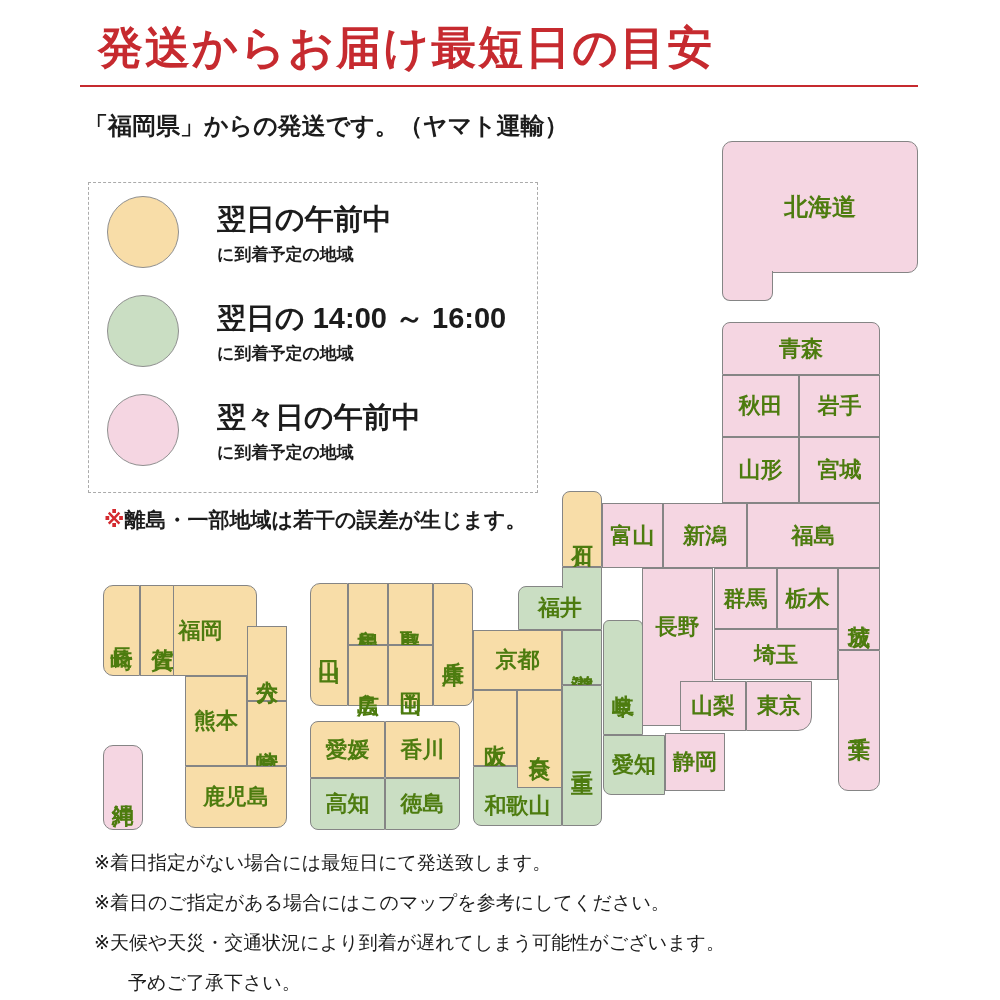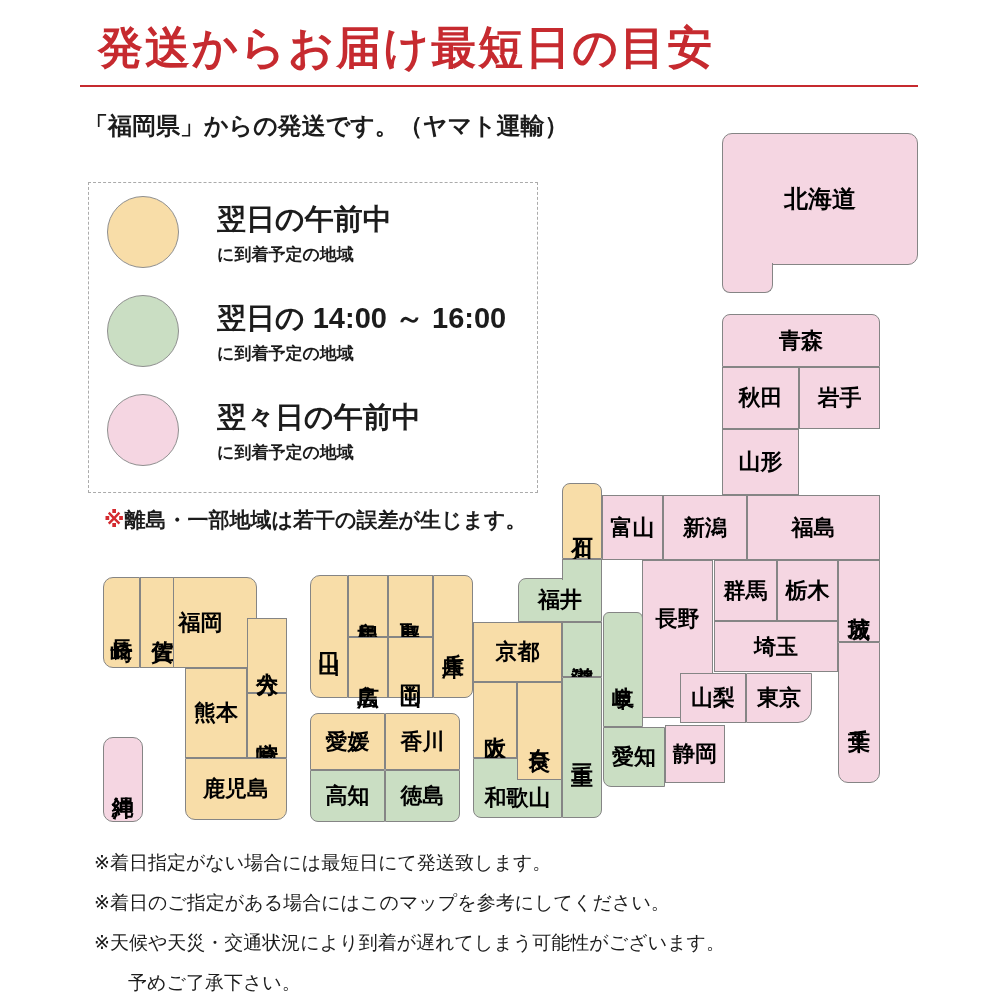--- a/index.html
+++ b/index.html
@@ -27,22 +27,22 @@
   .legend-texts{margin-left:38px;margin-top:4px;}
   .legend-label{font-size:29px;font-weight:600;white-space:nowrap;}
   .legend-sub{font-size:17px;font-weight:600;margin-top:3px;white-space:nowrap;}
   
   .map-note{left:104px;top:506px;font-size:21px;font-weight:600;white-space:nowrap;}
   
   .map{position:absolute;left:0;top:0;width:1000px;height:1000px;pointer-events:none;}
   .pref{
     position:absolute;box-sizing:border-box;border:1px solid #858585;
     display:flex;align-items:center;justify-content:center;
-    font-size:22px;font-weight:600;color:#000000;line-height:1.08;z-index:1;
-    letter-spacing:0px;white-space:nowrap;
+    font-size:22px;font-weight:600;color:#4d7c0f;line-height:1.08;z-index:1;
+    letter-spacing:0px;white-space:nowrap;margin-top:8px;
   }
   .pref.v span{writing-mode:vertical-rl;text-orientation:upright;letter-spacing:1px;}
   
   .footnotes{left:94px;top:850px;font-size:19px;font-weight:500;}
   .footnotes .fn{margin:0 0 14px 0;white-space:nowrap;}
   .footnotes .fn.indent{padding-left:34px;}
 </style>
 </head>
 <body>
 
@@ -91,20 +91,23 @@
       </div>
       <div class="pref" style="left: 722px; top: 367px; width: 77px; height: 62px; background: rgb(245, 214, 226); border-color: rgb(133, 133, 133);">
         <span>秋田</span>
       </div>
       <div class="pref" style="left: 799px; top: 367px; width: 81px; height: 62px; background: rgb(245, 214, 226); border-color: rgb(133, 133, 133);">
         <span>岩手</span>
       </div>
       <div class="pref" style="left: 722px; top: 429px; width: 77px; height: 66px; background: rgb(245, 214, 226); border-color: rgb(133, 133, 133);">
         <span>山形</span>
       </div>
+      <div class="pref" style="left: 799px; top: 429px; width: 81px; height: 66px; background: rgb(245, 214, 226); border-color: rgb(133, 133, 133);">
+        <span>宮城</span>
+      </div>
       <div class="pref v" style="left: 562px; top: 483px; width: 40px; height: 76px; background: rgb(248, 221, 168); border-color: rgb(133, 133, 133); border-radius: 8px 8px 0px 0px;">
         <span>石川</span>
       </div>
       <div class="pref" style="left: 602px; top: 495px; width: 61px; height: 65px; background: rgb(245, 214, 226); border-color: rgb(133, 133, 133);">
         <span>富山</span>
       </div>
       <div class="pref" style="left: 663px; top: 495px; width: 84px; height: 65px; background: rgb(245, 214, 226); border-color: rgb(133, 133, 133);">
         <span>新潟</span>
       </div>
       <div class="pref" style="left: 747px; top: 495px; width: 133px; height: 65px; background: rgb(245, 214, 226); border-color: rgb(133, 133, 133);">

